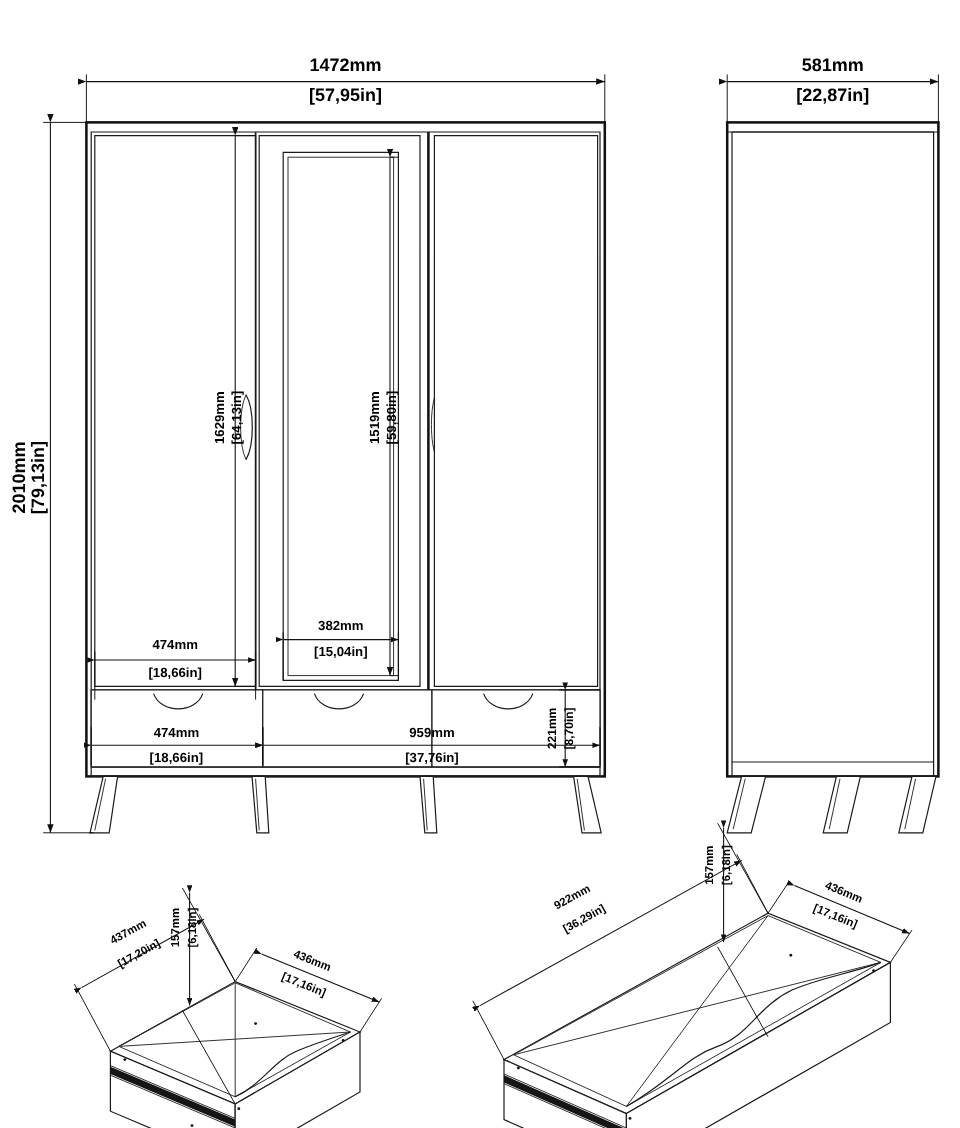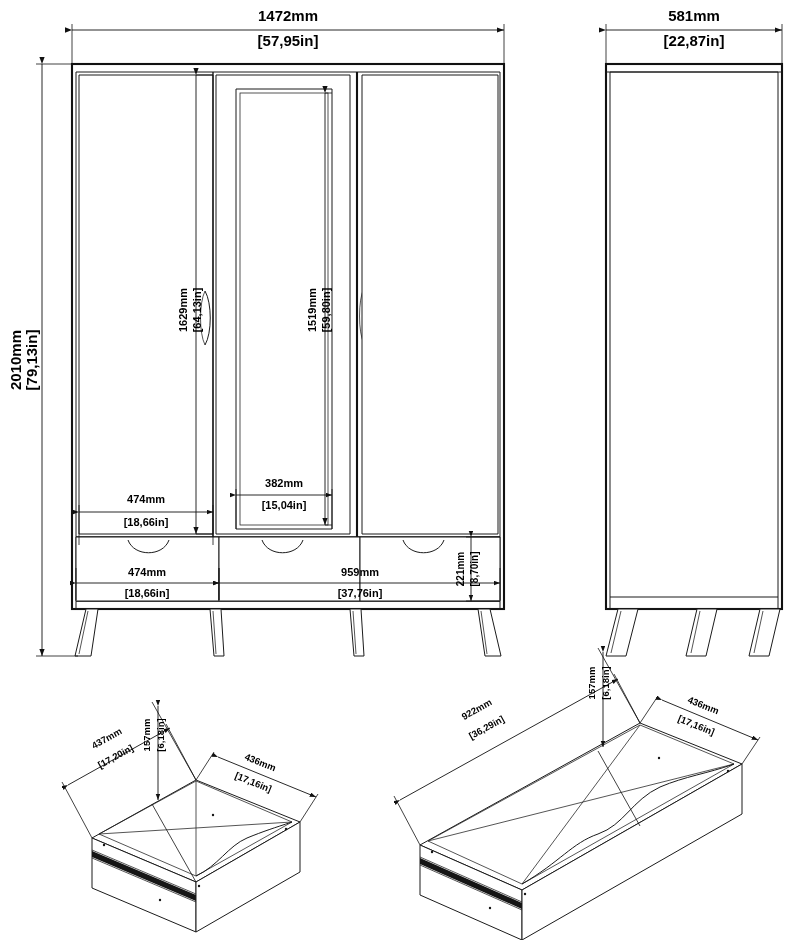--- a/index.html
+++ b/index.html
@@ -11,20 +11,21 @@
     width: 800px;
     height: 940px;
     font-family: "Liberation Sans", sans-serif;
     overflow: hidden;
   }
   #sheet {
     position: relative;
     width: 800px;
     height: 764px;
     background: #ffffff;
+    margin-top: 38px;
   }
   svg#drawing {
     display: block;
     width: 800px;
     height: 940px;
   }
   .ln {
     stroke: #1b1b1b;
     stroke-width: 1;
     fill: none;

